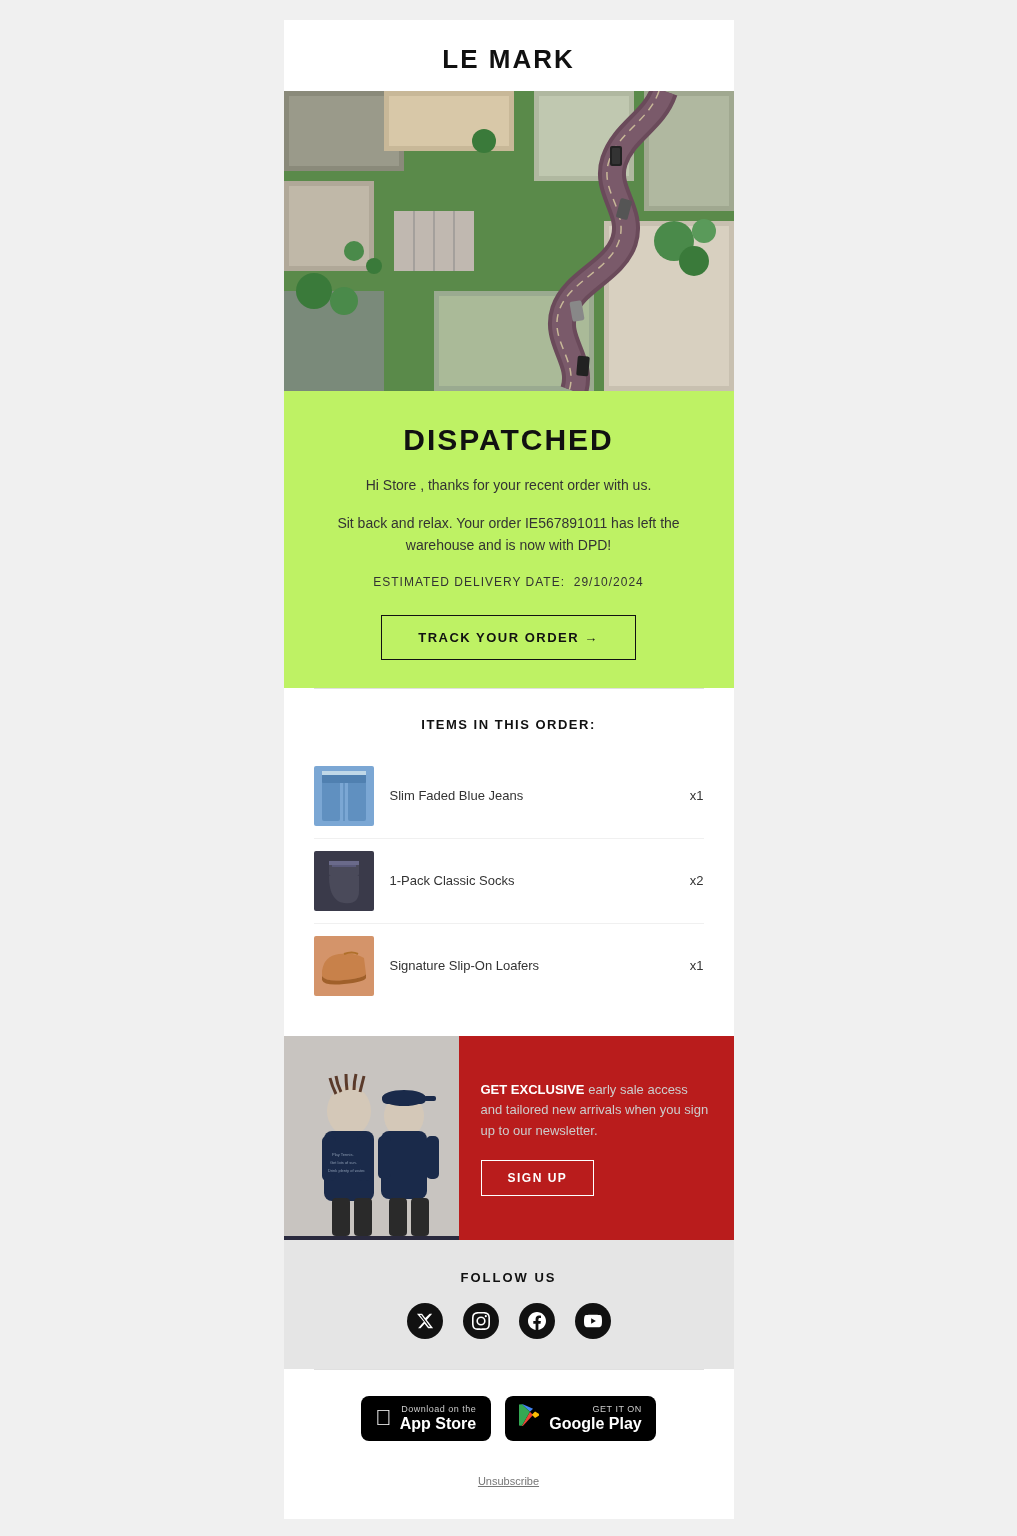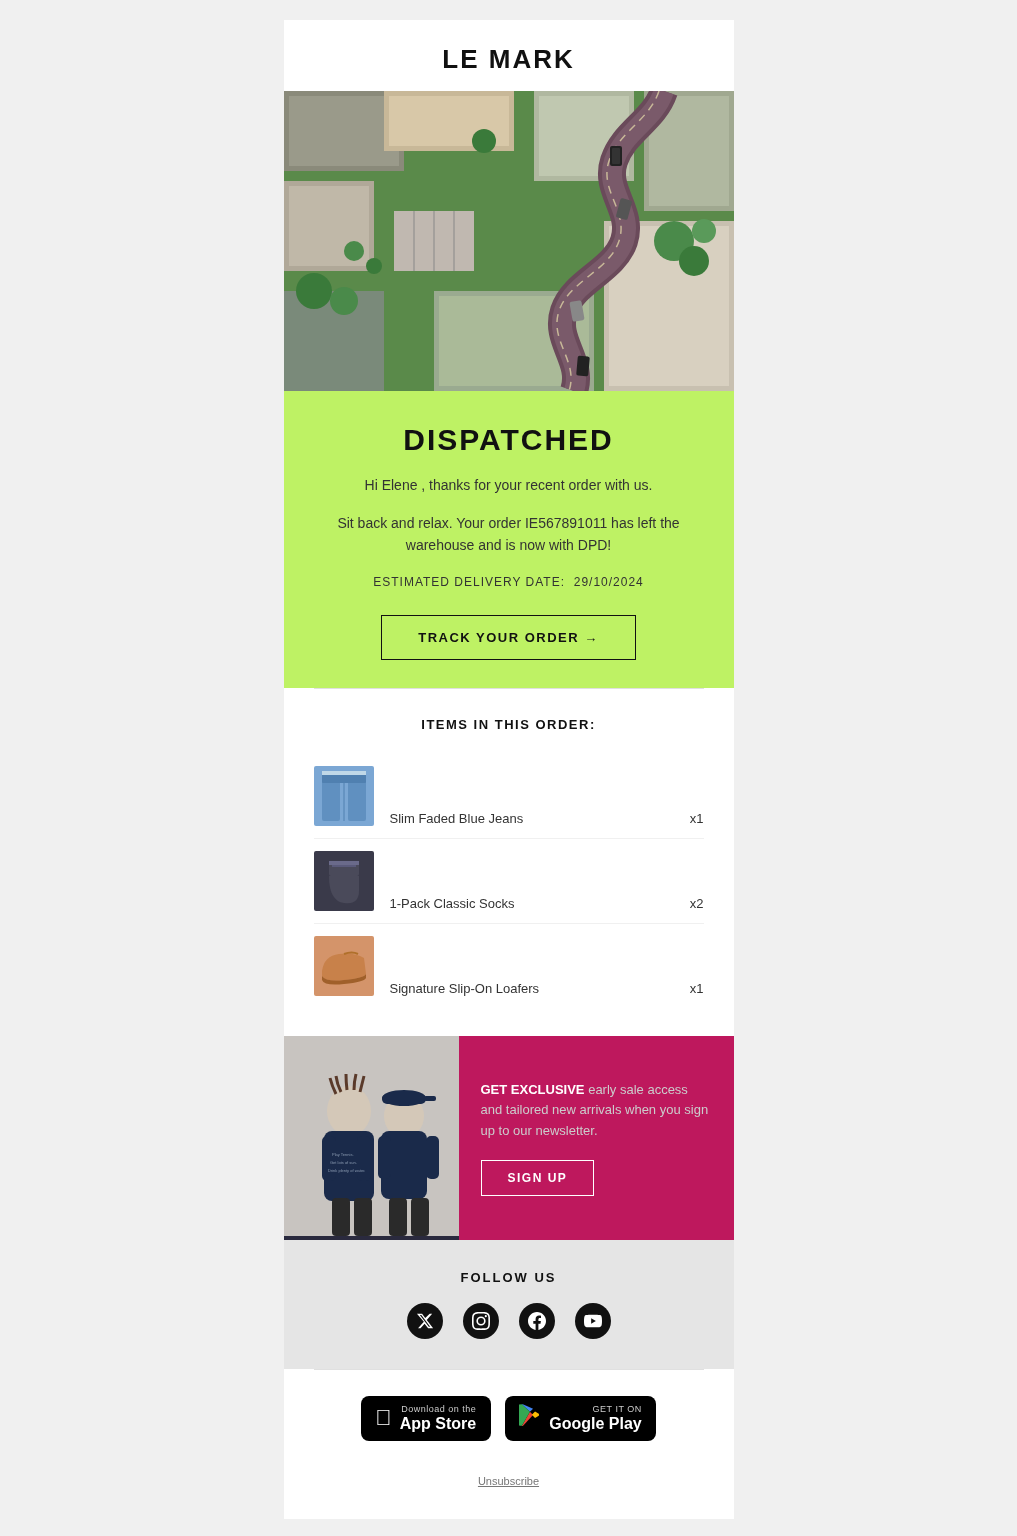--- a/index.html
+++ b/index.html
@@ -93,21 +93,21 @@
       text-align: center;
       font-size: 13px;
       font-weight: 700;
       letter-spacing: 1.5px;
       color: #111;
       margin-bottom: 22px;
       text-transform: uppercase;
     }
     .order-item {
       display: flex;
-      align-items: flex-end;
+      align-items: center;
       padding: 12px 0;
       border-bottom: 1px solid #f0f0f0;
     }
     .order-item:last-child {
       border-bottom: none;
     }
     .item-image {
       width: 60px;
       height: 60px;
       margin-right: 16px;
@@ -119,21 +119,21 @@
       flex: 1;
       font-size: 13px;
       color: #333;
     }
     .item-qty {
       font-size: 13px;
       color: #333;
       margin-left: 10px;
     }
     .newsletter-section {
-      background: #be185d;
+      background: #b91c1c;
       display: flex;
       align-items: stretch;
       min-height: 180px;
     }
     .newsletter-image {
       width: 175px;
       flex-shrink: 0;
       background: #2a2a3e;
       overflow: hidden;
     }
@@ -323,21 +323,21 @@
 
       <rect x="110" y="120" width="80" height="60" fill="#c0b8b0"></rect>
       <line x1="130" y1="120" x2="130" y2="180" stroke="#888" stroke-width="1"></line>
       <line x1="150" y1="120" x2="150" y2="180" stroke="#888" stroke-width="1"></line>
       <line x1="170" y1="120" x2="170" y2="180" stroke="#888" stroke-width="1"></line>
     </svg>
   </div>
 
   <div class="dispatched-section">
     <div class="dispatched-title">DISPATCHED</div>
-    <p class="greeting-text">Hi Elene , thanks for your recent order with us.</p>
+    <p class="greeting-text">Hi Store , thanks for your recent order with us.</p>
     <p class="order-info-text">Sit back and relax. Your order IE567891011 has left the warehouse and is now with DPD!</p>
     <p class="estimated-delivery">
       <span>ESTIMATED DELIVERY DATE:</span>
       &nbsp;<span>29/10/2024</span>
     </p>
     <button class="track-button">TRACK YOUR ORDER →</button>
   </div>
 
   <hr class="divider">
 

